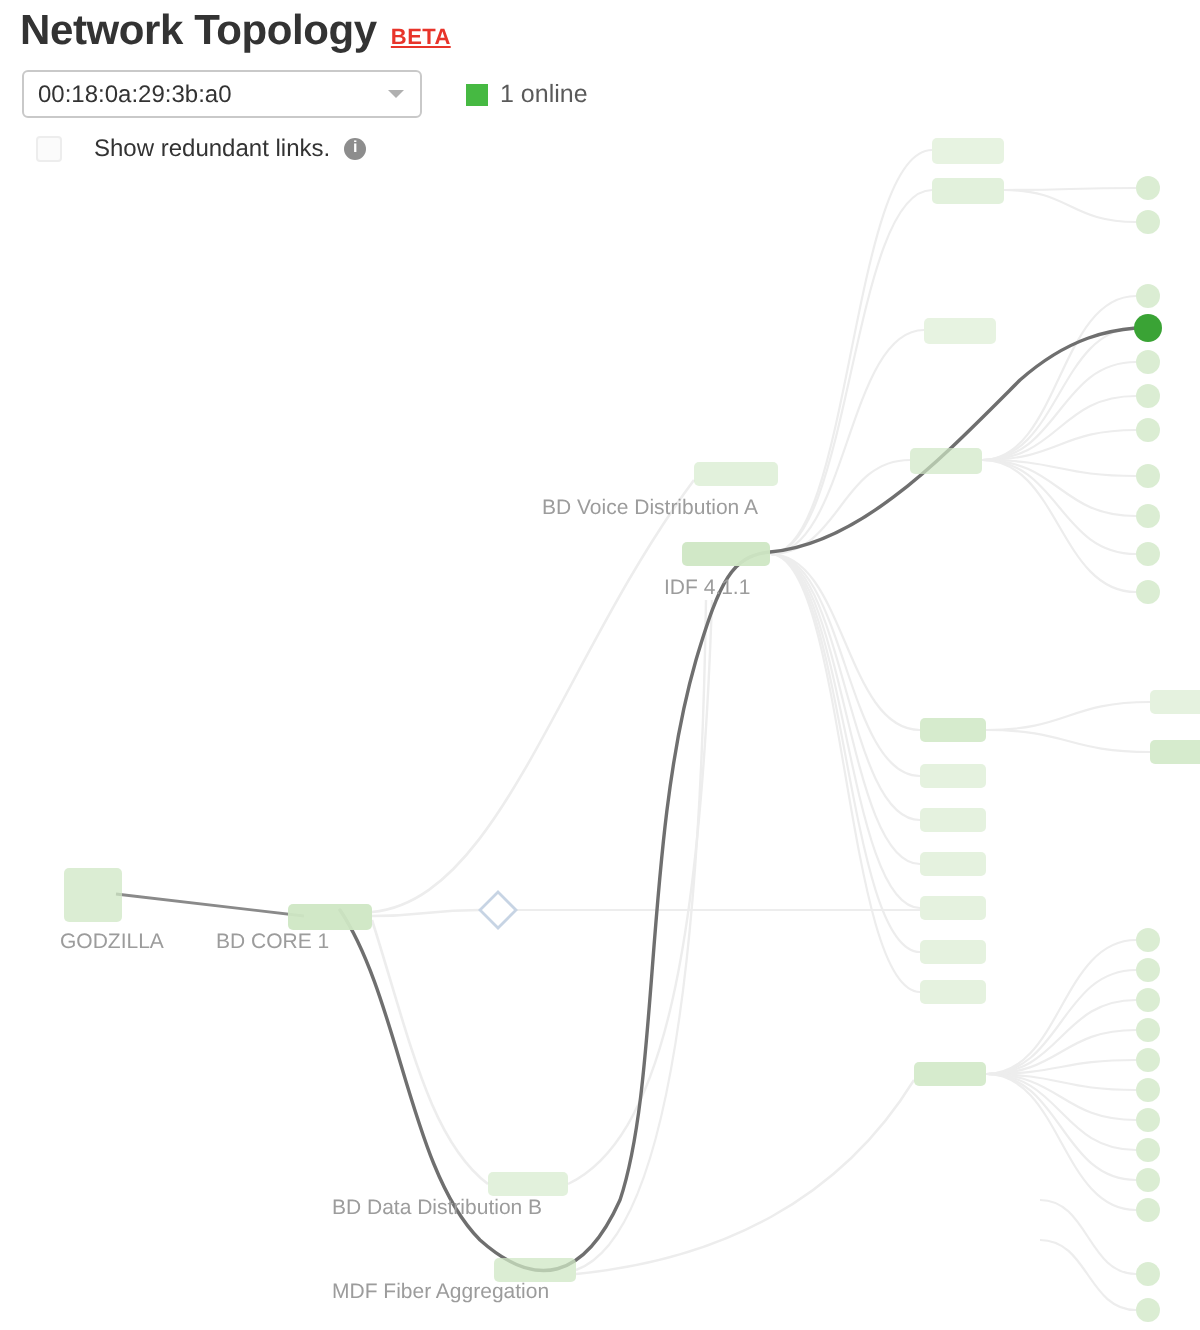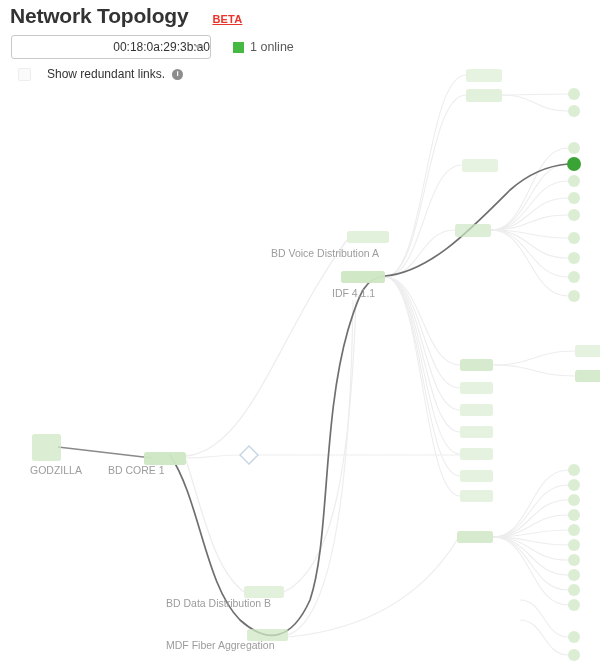--- a/index.html
+++ b/index.html
@@ -38,42 +38,41 @@
   #page-title {
     font-size: 21px;
     font-weight: bold;
     color: #333333;
     letter-spacing: -0.2px;
   }
   #beta-badge {
     font-size: 11px;
     font-weight: bold;
     color: #e8342a;
-    margin-left: 24px;
+    margin-left: 7px;
     letter-spacing: 0.2px;
     text-decoration: underline;
   }
 
   #controls-row {
     display: flex;
     align-items: center;
     padding: 7px 0 0 11px;
   }
 
   #device-select {
     position: relative;
     width: 200px;
     height: 24px;
     border: 1px solid #c9c9c9;
     border-radius: 3px;
     background: #ffffff;
     display: flex;
     align-items: center;
     box-sizing: border-box;
-    justify-content: flex-end;
   }
   #device-select-value {
     font-size: 12px;
     color: #333333;
     padding-left: 7px;
     white-space: nowrap;
     overflow: hidden;
   }
   #device-select-caret {
     position: absolute;

